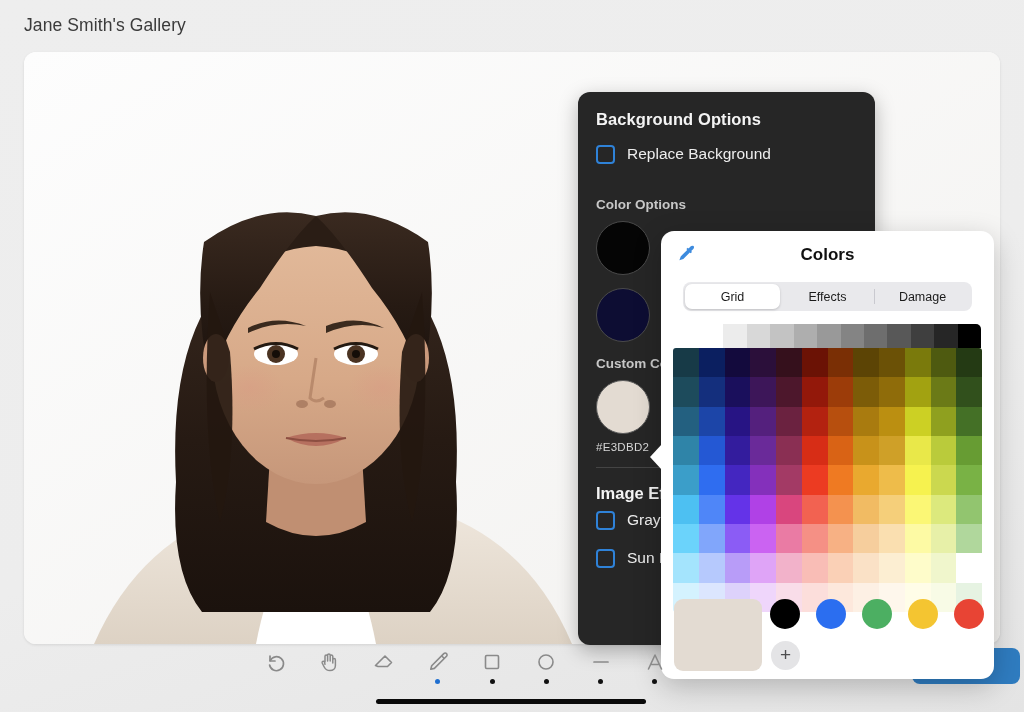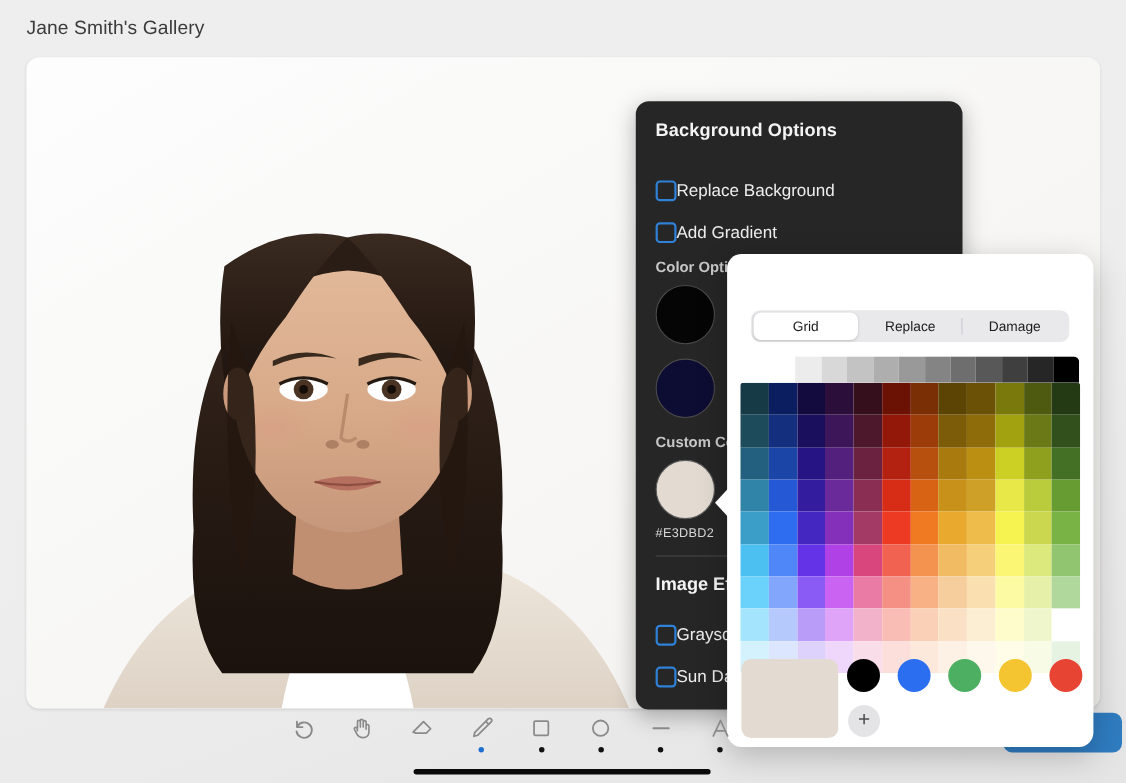--- a/index.html
+++ b/index.html
@@ -72,21 +72,21 @@
     box-shadow: 0 6px 20px rgba(0,0,0,.28);
     padding: 18px 20px 0 18px;
     color: #f2f2f2;
     overflow: hidden;
   }
   .panel-title {
     font-size: 16.5px; font-weight: 700; color: #f4f4f4;
     margin-bottom: 16px; letter-spacing: .1px;
   }
   .check-row {
-    display: flex; align-items: flex-end; gap: 0;
+    display: flex; align-items: flex-start; gap: 12px;
     height: 38px; cursor: pointer;
   }
   .checkbox {
     width: 19px; height: 19px; border: 2px solid #2f82d8;
     border-radius: 4px; background: transparent; flex: none;
   }
   .check-label { font-size: 15.5px; color: #ededed; white-space: nowrap; }
   .section-head {
     font-size: 13.5px; font-weight: 700; color: #c7c7c7;
     margin-top: 14px; margin-bottom: 9px; white-space: nowrap;
@@ -275,24 +275,20 @@
 
   <div class="panel-action" style="background: rgb(47, 124, 192);"></div>
 
   <div class="dark-panel">
     <div class="panel-title">Background Options</div>
 
     <div class="check-row">
       <span class="checkbox"></span>
       <span class="check-label">Replace Background</span>
     </div>
-    <div class="check-row">
-      <span class="checkbox"></span>
-      <span class="check-label">Add Gradient</span>
-    </div>
 
     <div class="section-head">Color Options</div>
     <div class="swatch-circle" style="background:#050505"></div>
     <div class="swatch-circle" style="background:#0d0d33"></div>
 
     <div class="section-head">Custom Color</div>
     <div class="custom-swatch" style="background:#e3dbd2"></div>
     <div class="hex-label">#E3DBD2</div>
 
     <div class="panel-divider"></div>
@@ -304,27 +300,35 @@
     </div>
     <div class="check-row">
       <span class="checkbox"></span>
       <span class="check-label">Sun Damage</span>
     </div>
   </div>
 
   <div class="colors-popover">
     <div class="popover-caret"></div>
 
+    <div class="popover-header">
+      <span class="eyedropper">
+        <svg width="24" height="24" viewBox="0 0 24 24">
+          <path d="M19.2 4.6a2.6 2.6 0 0 0-3.7 0l-1.9 1.9-.8-.8-1.4 1.4.8.8-6.5 6.5-1.3 3.9 3.9-1.3 6.5-6.5.8.8 1.4-1.4-.8-.8 1.9-1.9a2.6 2.6 0 0 0 0-3.7z" fill="#3d8bde"></path>
+        </svg>
+      </span>
+      <div class="popover-title">Colors</div>
+    </div>
 
     <div class="seg-control">
       <div class="seg active">
         <span>Grid</span>
       </div>
       <div class="seg">
-        <span>Replace</span>
+        <span>Effects</span>
         <span class="seg-sep"></span>
       </div>
       <div class="seg">
         <span>Damage</span>
       </div>
     </div>
 
     <div class="gray-row" id="gray-row">
         <span style="background: rgb(255, 255, 255);"></span>
         <span style="background: rgb(236, 236, 236);"></span>

